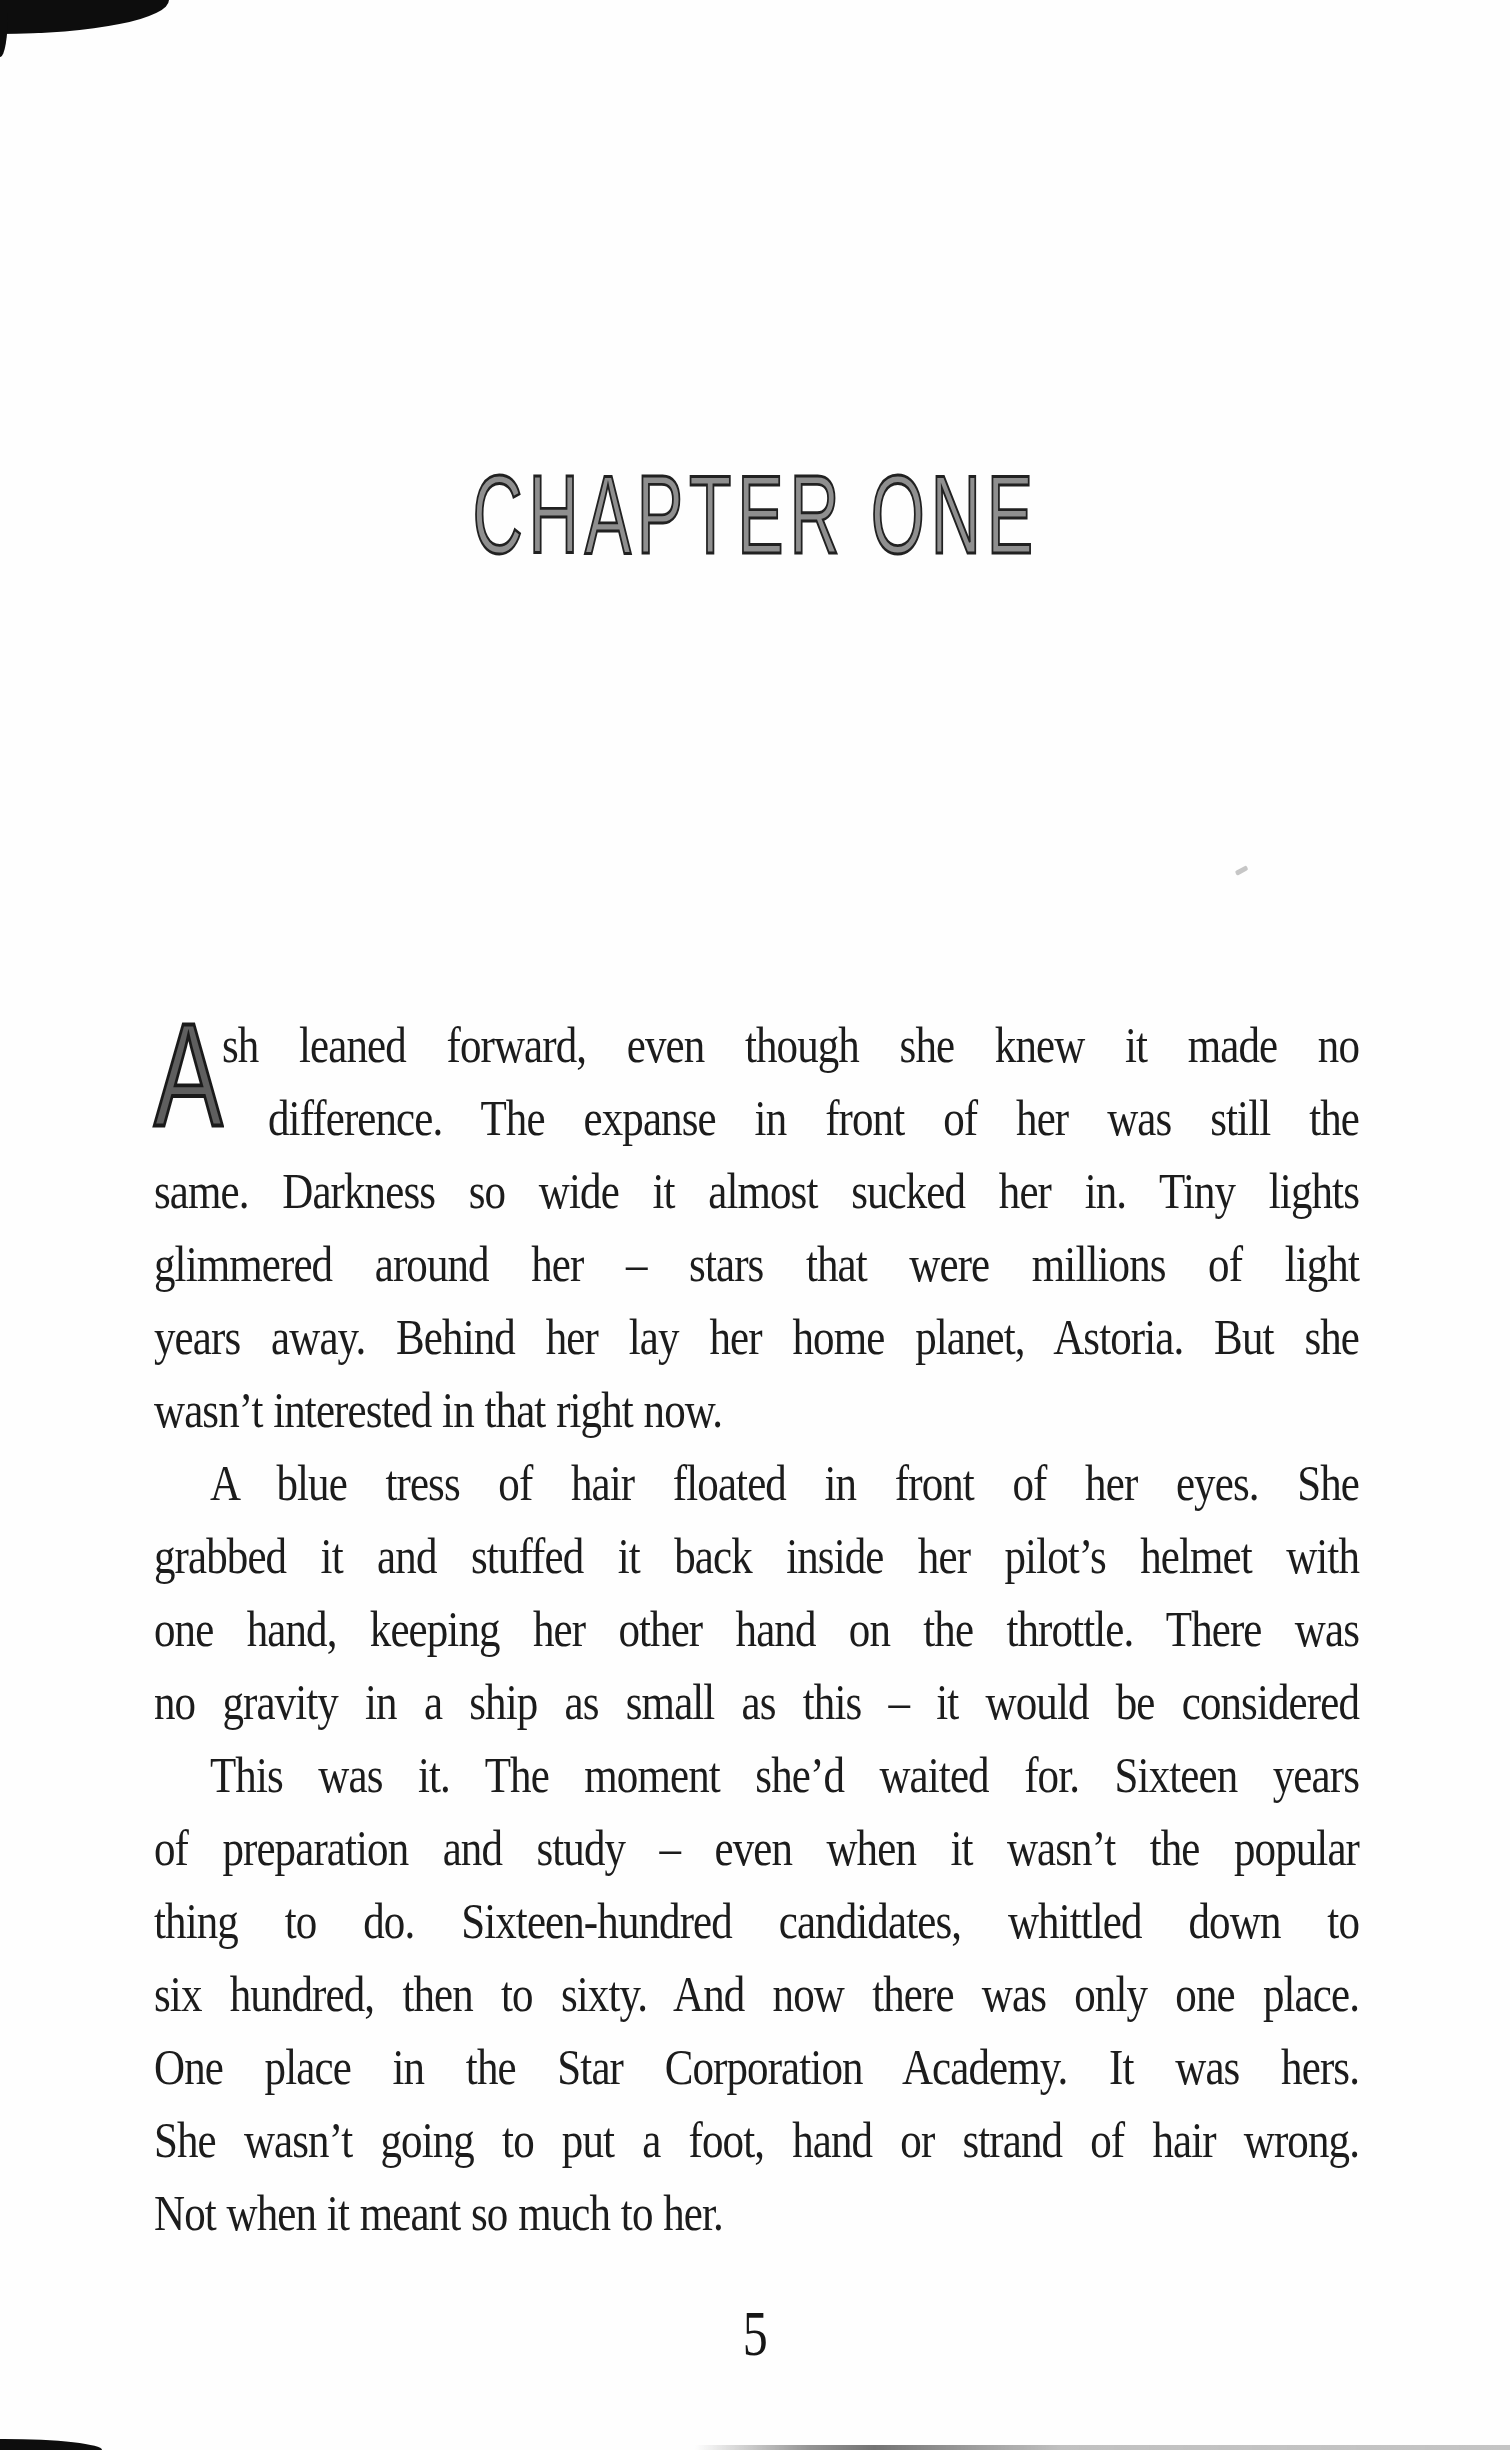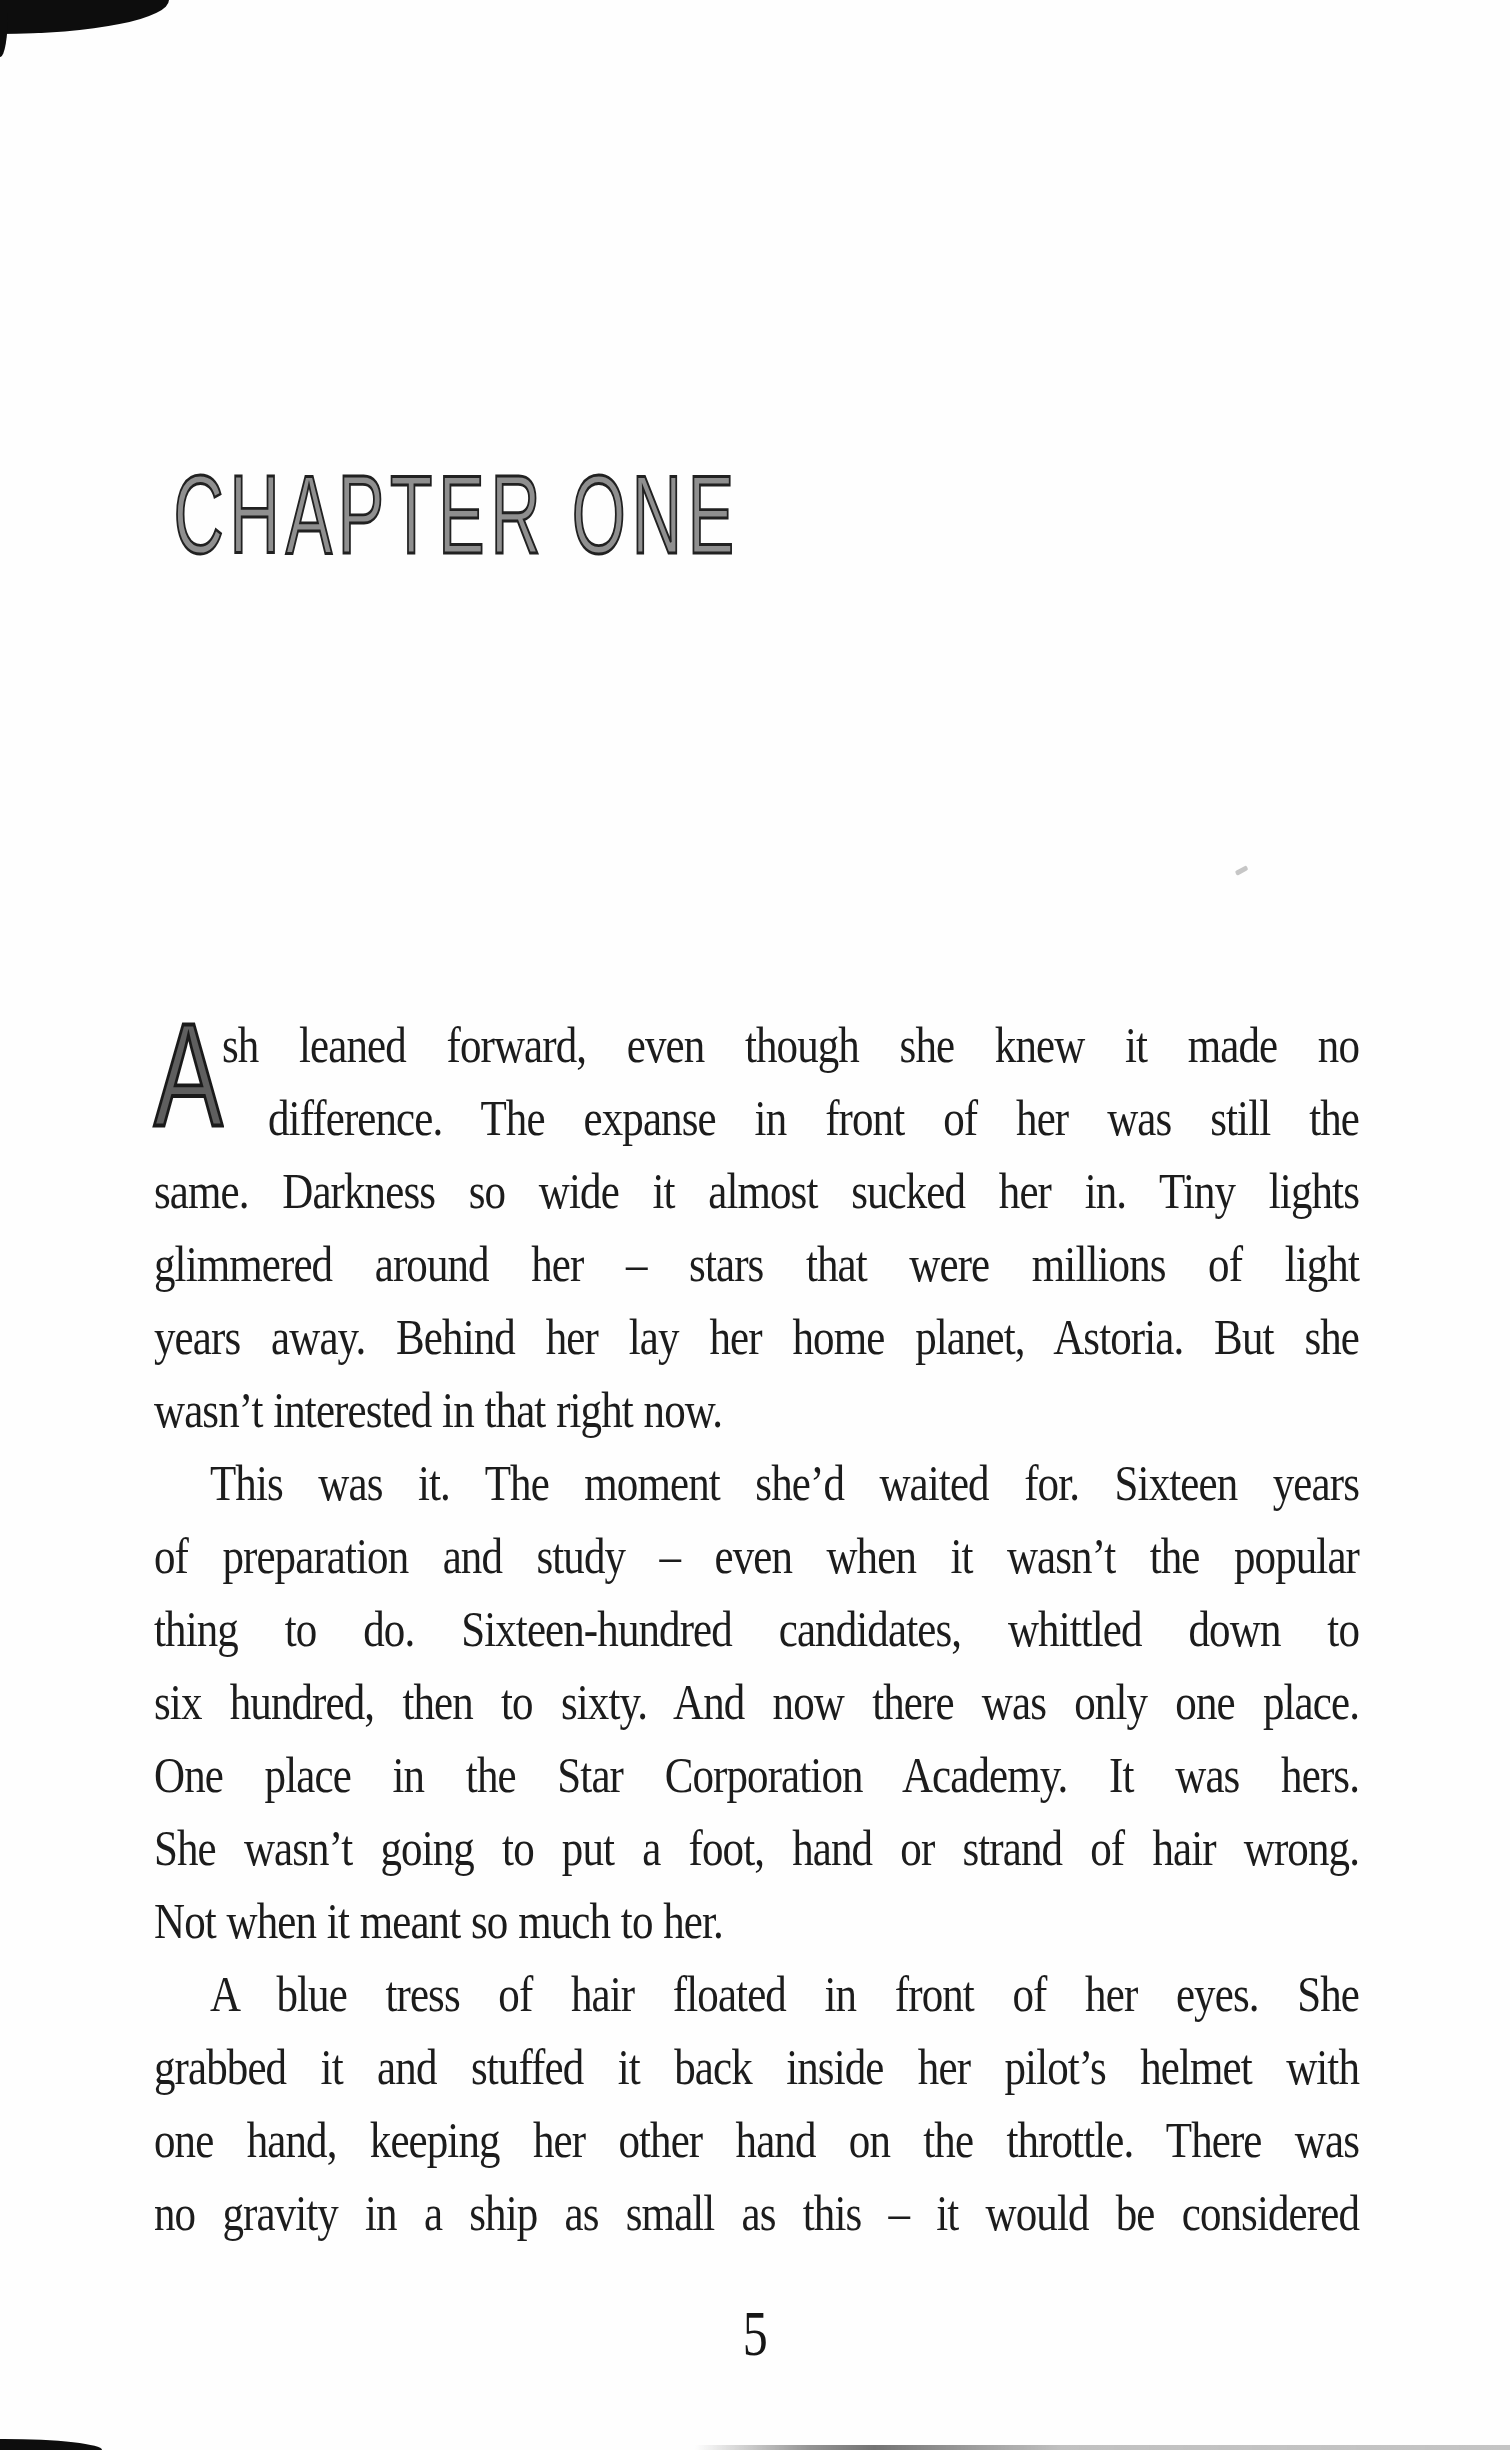--- a/index.html
+++ b/index.html
@@ -18,21 +18,21 @@
   .bottom-smudge{
     left:46%;right:0;bottom:0;height:4.7px;background:linear-gradient(to right,
       rgba(0,0,0,0) 0%, rgba(60,60,60,.55) 14%, rgba(40,40,40,.65) 22%,
       rgba(120,120,120,.45) 45%, rgba(140,140,140,.5) 100%);
     filter:blur(0.5px);
   }
   .stray-dash{left:1235px;top:868px;width:13.3px;height:4.7px;background:#c6c6c6;transform:rotate(-28deg);border-radius:1.9px;}
   
   .title{
     position:absolute;top:459px;left:0;width:100%;
-    margin:0;font-weight:400;
+    text-align:center;margin:0;font-weight:400;
   }
   .title-inner{
     display:inline-block;
     font-family:"Liberation Sans", sans-serif;
     font-size:112px;line-height:1;letter-spacing:9.5px;
     color:#8f8f8f;
     -webkit-text-stroke:2.8px #212121;
     transform:scaleX(0.62);transform-origin:50% 50%;
     white-space:nowrap;
   }
@@ -90,34 +90,34 @@
       <span class="dropcap">A</span>
       <div class="line pad1">sh leaned forward, even though she knew it made no</div>
       <div class="line pad2">difference. The expanse in front of her was still the</div>
       <div class="line">same. Darkness so wide it almost sucked her in. Tiny lights</div>
       <div class="line">glimmered around her – stars that were millions of light</div>
       <div class="line">years away. Behind her lay her home planet, Astoria. But she</div>
       <div class="line end">wasn’t interested in that right now.</div>
     </div>
 
     <div class="para">
+      <div class="line ind">A blue tress of hair floated in front of her eyes. She</div>
+      <div class="line">grabbed it and stuffed it back inside her pilot’s helmet with</div>
+      <div class="line">one hand, keeping her other hand on the throttle. There was</div>
+      <div class="line">no gravity in a ship as small as this – it would be considered</div>
+    </div>
+
+    <div class="para">
       <div class="line ind">This was it. The moment she’d waited for. Sixteen years</div>
       <div class="line">of preparation and study – even when it wasn’t the popular</div>
       <div class="line">thing to do. Sixteen-hundred candidates, whittled down to</div>
       <div class="line">six hundred, then to sixty. And now there was only one place.</div>
       <div class="line">One place in the Star Corporation Academy. It was hers.</div>
       <div class="line">She wasn’t going to put a foot, hand or strand of hair wrong.</div>
       <div class="line end">Not when it meant so much to her.</div>
-    </div>
-
-    <div class="para">
-      <div class="line ind">A blue tress of hair floated in front of her eyes. She</div>
-      <div class="line">grabbed it and stuffed it back inside her pilot’s helmet with</div>
-      <div class="line">one hand, keeping her other hand on the throttle. There was</div>
-      <div class="line">no gravity in a ship as small as this – it would be considered</div>
     </div>
 
   </div>
 
   <div class="pagenum">
     <span class="pagenum-inner">5</span>
   </div>
 
   <div class="art stray-dash"></div>
   <div class="art corner-bl"></div>

